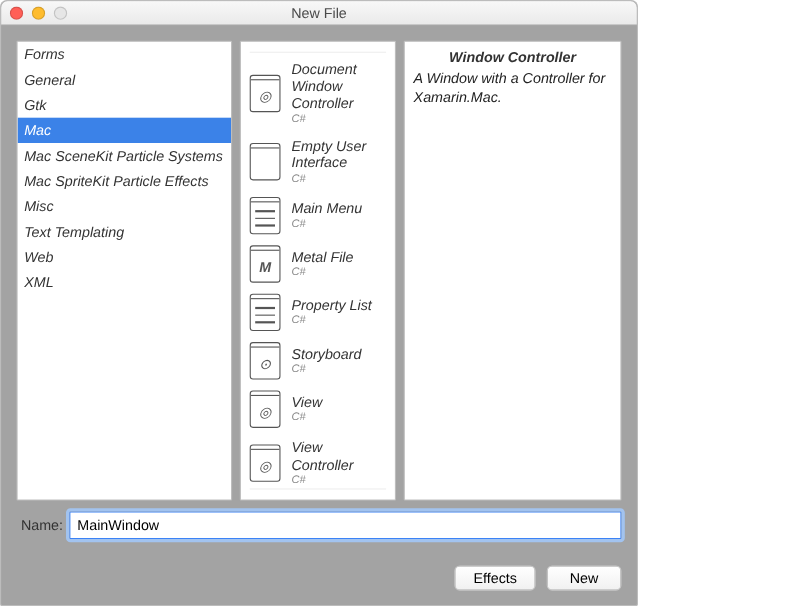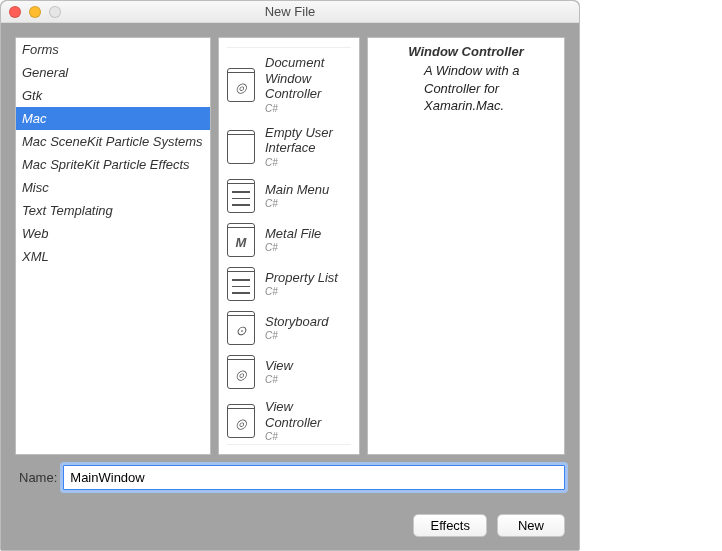--- a/index.html
+++ b/index.html
@@ -109,21 +109,21 @@
     }
     .tmpl-text { display:flex; flex-direction:column; line-height:1.2; }
     .tmpl-name { font-size:13px; }
     .tmpl-sub { font-size:10px; color:#888; margin-top:1px; }
     .detail {
       width: 198px;
       flex-shrink: 0;
       padding: 6px 8px;
     }
     .detail-title { font-weight: 600; font-size: 13px; margin-bottom: 3px; text-align: center; }
-    .detail-desc { font-size: 13px; color: #222; line-height:1.35;margin-left:48px; }
+    .detail-desc { font-size: 13px; color: #222; line-height:1.35; }
     .namebar {
       display:flex; align-items:center;
       padding: 2px 14px 8px 18px;
       gap: 6px;
     }
     .namebar label { font-size:13px; color:#333; }
     .namebar input {
       flex:1;
       font-size:13px;
       padding:4px 6px;

